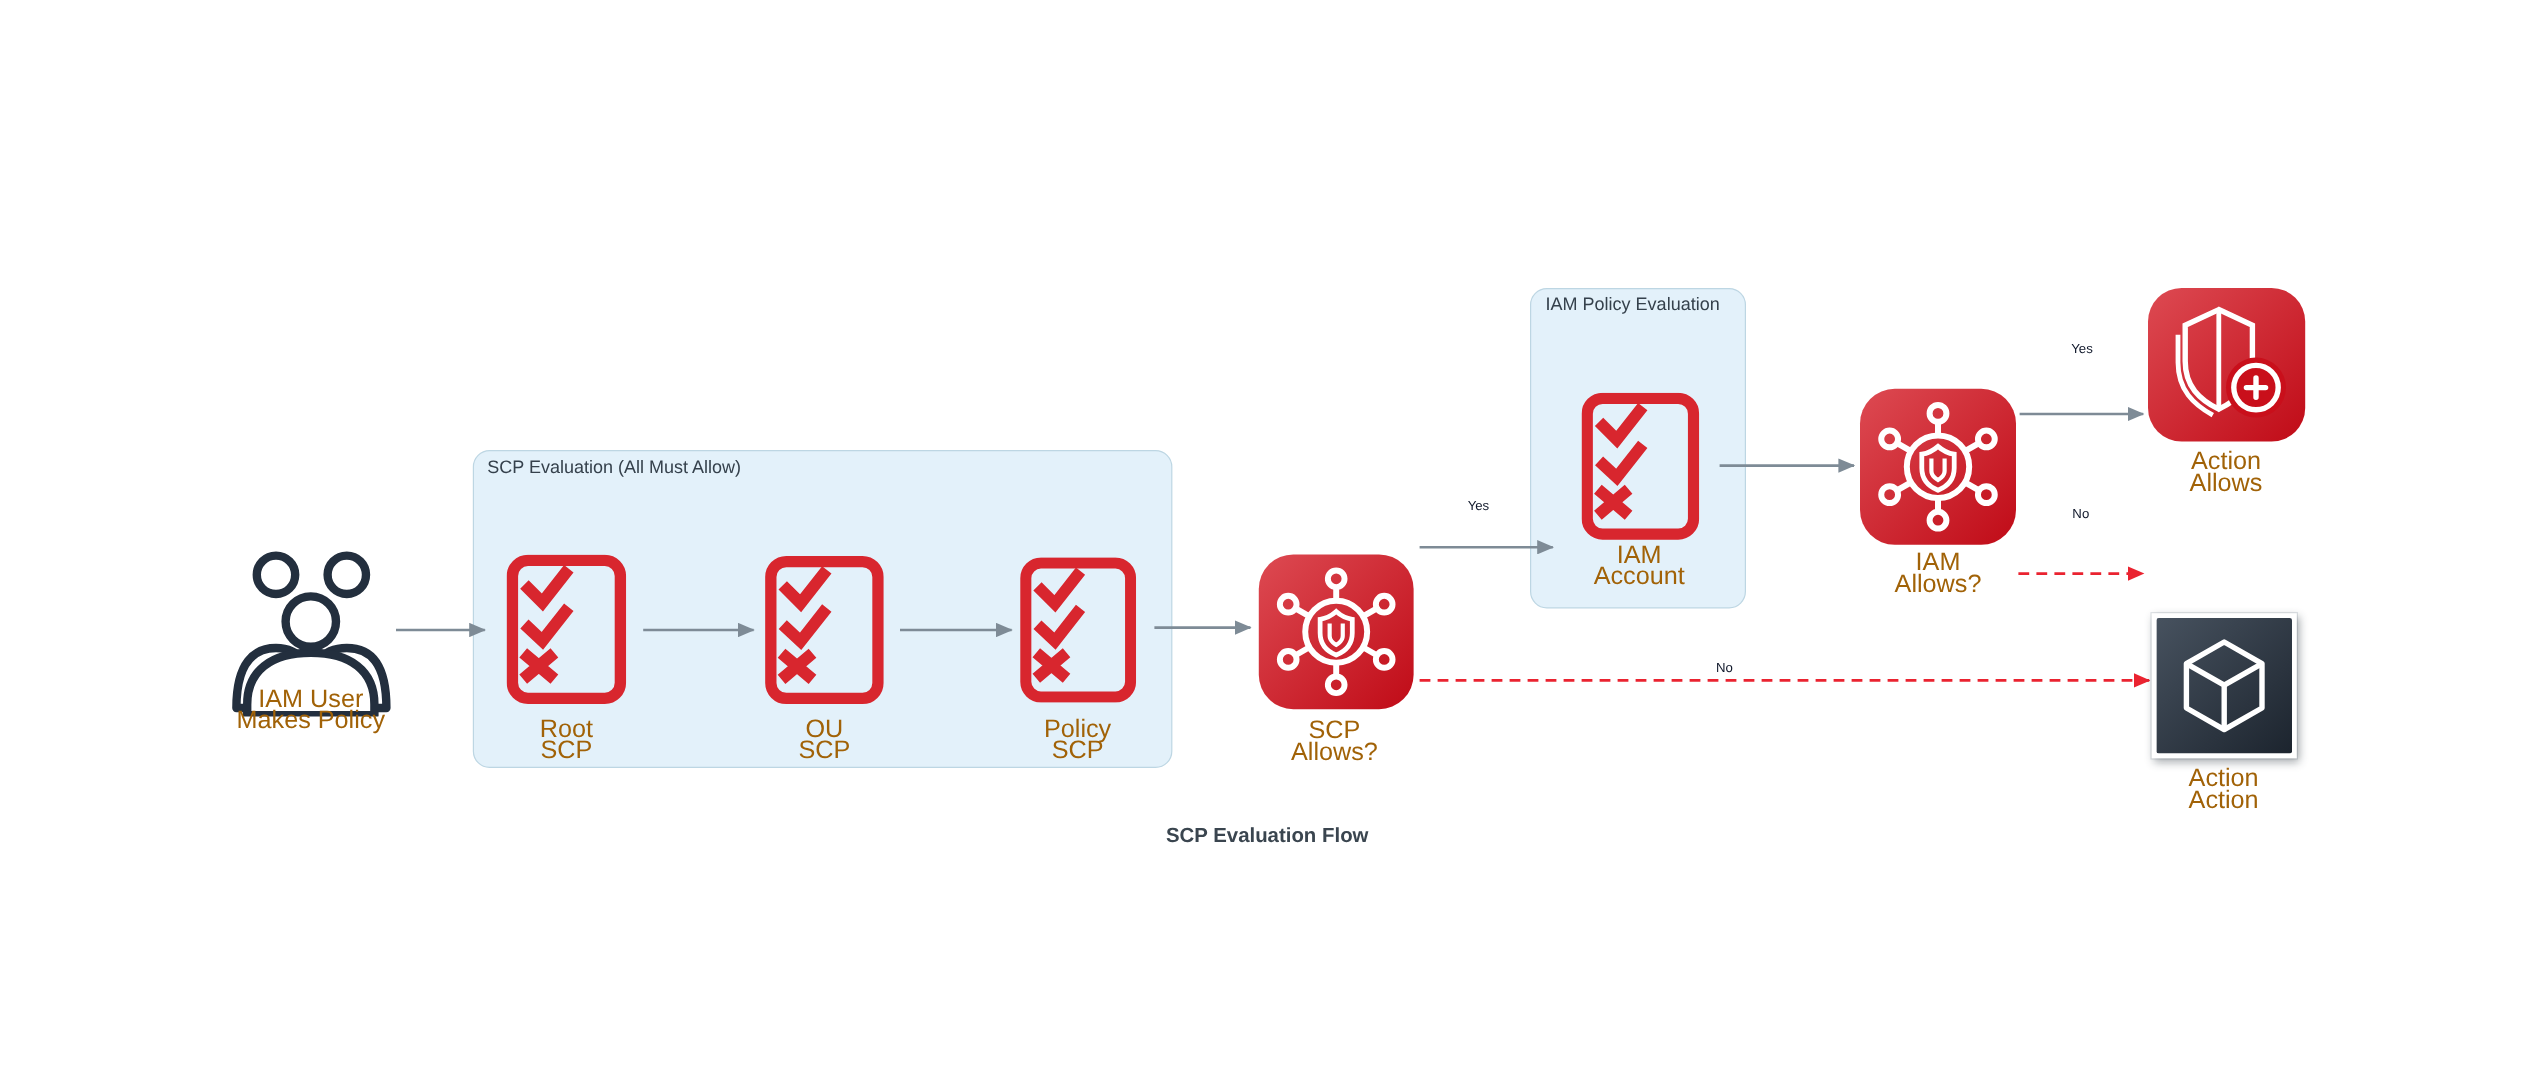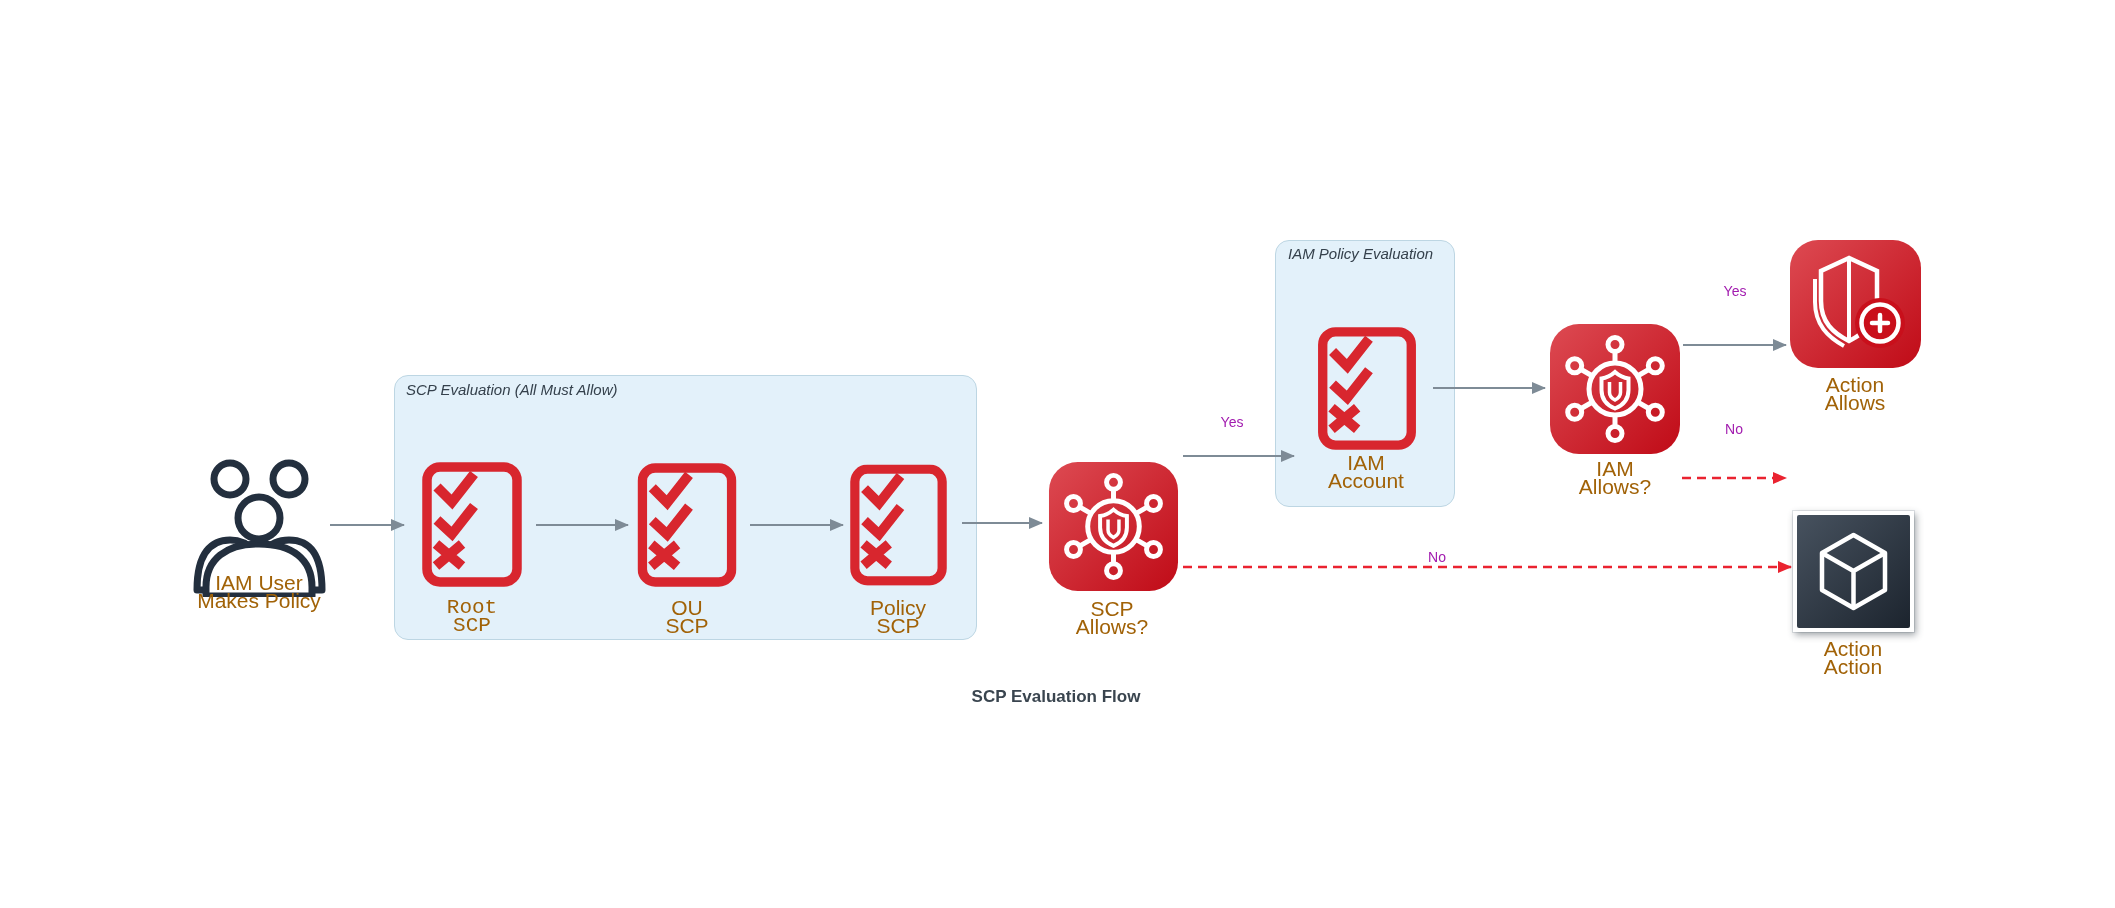--- a/index.html
+++ b/index.html
@@ -5,29 +5,29 @@
   html,body{margin:0;padding:0;background:#ffffff;}
   #canvas{
     position:relative;width:2115px;height:908px;background:#ffffff;overflow:hidden;
     font-family:"Liberation Sans",sans-serif;color:#3a454f;
   }
   .group-box{
     position:absolute;background:#e3f1fa;border:1px solid #bdd6e3;border-radius:14px;
     box-sizing:border-box;z-index:1;
   }
   .group-label{
-    position:absolute;font-size:15px;color:#35414c;white-space:nowrap;z-index:2;font-style:italic;
+    position:absolute;font-size:15px;color:#35414c;white-space:nowrap;z-index:2;
   }
   .icon{position:absolute;z-index:6;line-height:0;}
   .node-label{
     position:absolute;transform:translateX(-50%);text-align:center;font-size:21px;
     line-height:18px;color:#a16207;white-space:nowrap;z-index:7;
   }
   .edge-label{
-    position:absolute;transform:translate(-50%,-50%);font-size:14px;color:#a21caf;
+    position:absolute;transform:translate(-50%,-50%);font-size:11px;color:#0f172a;
     white-space:nowrap;z-index:7;text-align:center;
   }
   .diagram-title{
     position:absolute;transform:translateX(-50%);font-size:17px;color:#3a454f;
     white-space:nowrap;z-index:7;font-weight:bold;
   }
   #arrows{position:absolute;left:0;top:0;z-index:5;pointer-events:none;}
   .denied-frame{
     position:absolute;background:#ffffff;padding:4px;z-index:6;line-height:0;
     box-shadow:2px 3px 7px rgba(40,50,60,.45), 0 0 0 1px #e3e6e9;
@@ -109,21 +109,21 @@
   <div class="node-label" style="left:259px;top:574px;">
     <span style="display:block">IAM User</span>
     <span style="display:block">Makes Policy</span>
   </div>
 
   <div class="icon" style="left:422px;top:462px;">
     <svg width="100" height="125" viewBox="0 0 100 125">
         <use href="#sym-checklist"></use>
       </svg>
   </div>
-  <div class="node-label" style="left:472px;top:599px;font-family:Liberation Mono, monospace;">
+  <div class="node-label" style="left:472px;top:599px;">
     <span style="display:block">Root</span>
     <span style="display:block">SCP</span>
   </div>
 
   <div class="icon" style="left:637px;top:463px;">
     <svg width="100" height="124" viewBox="0 0 100 125">
         <use href="#sym-checklist"></use>
       </svg>
   </div>
   <div class="node-label" style="left:687px;top:599px;">

